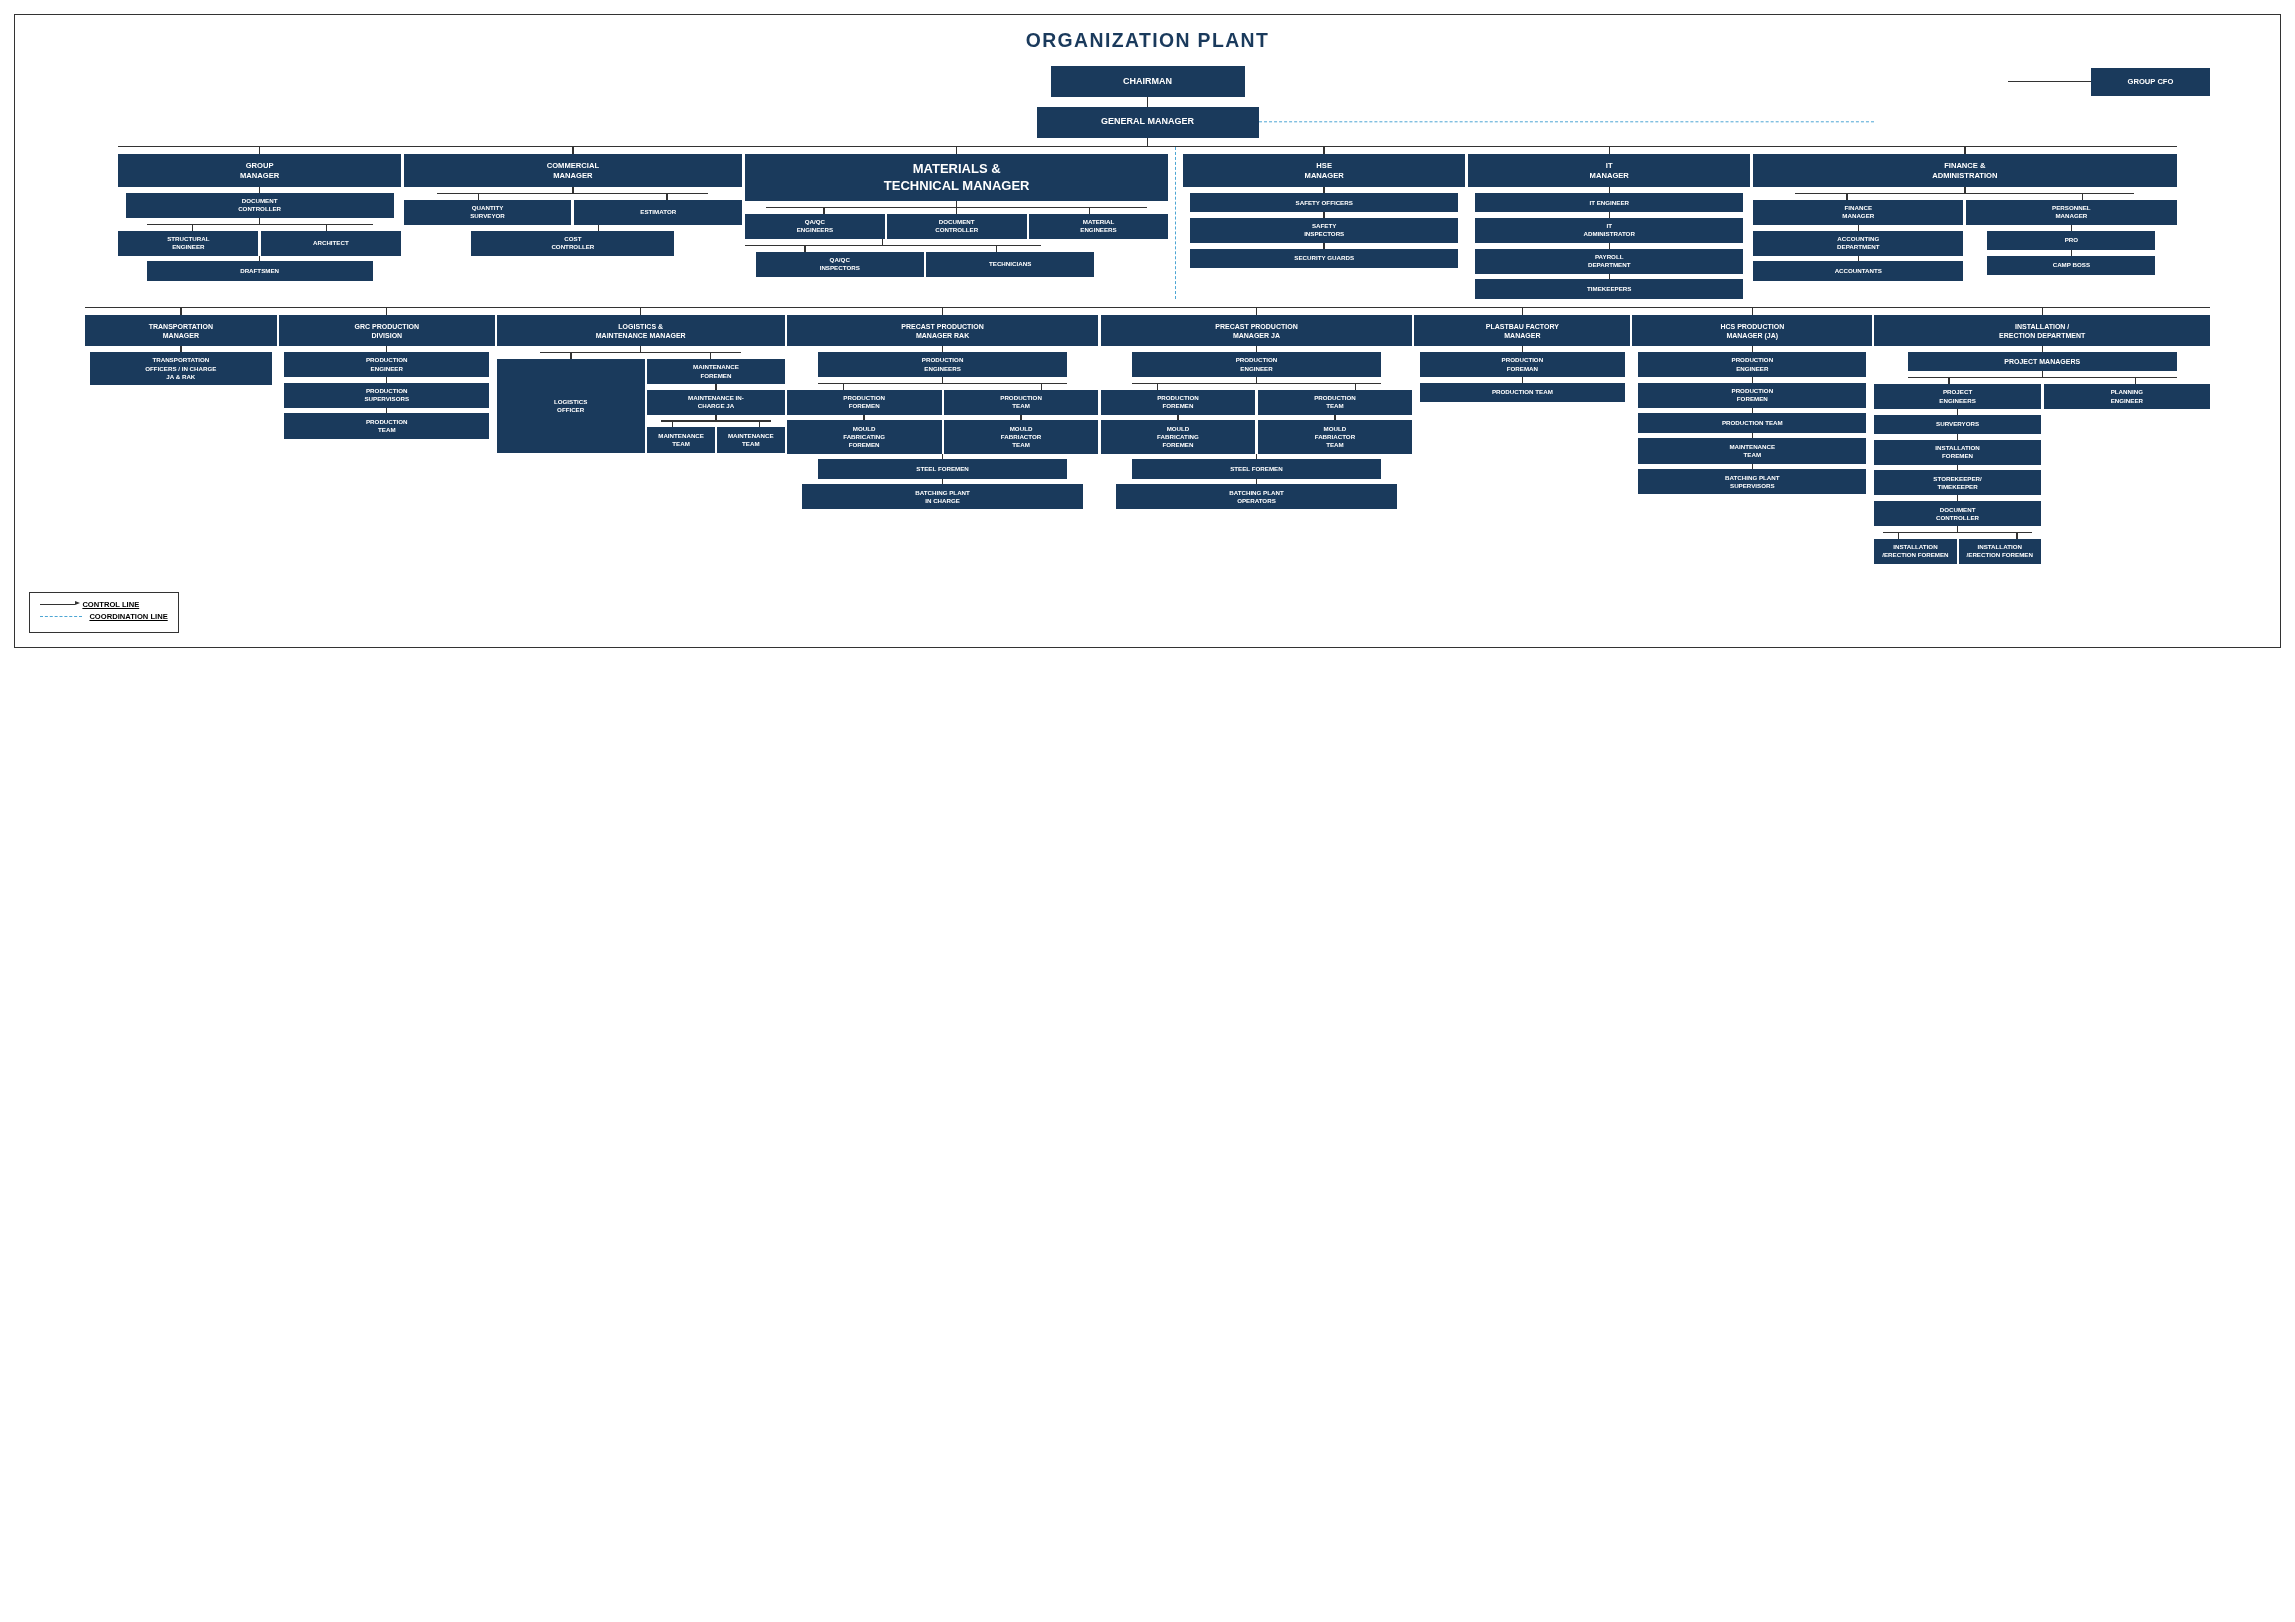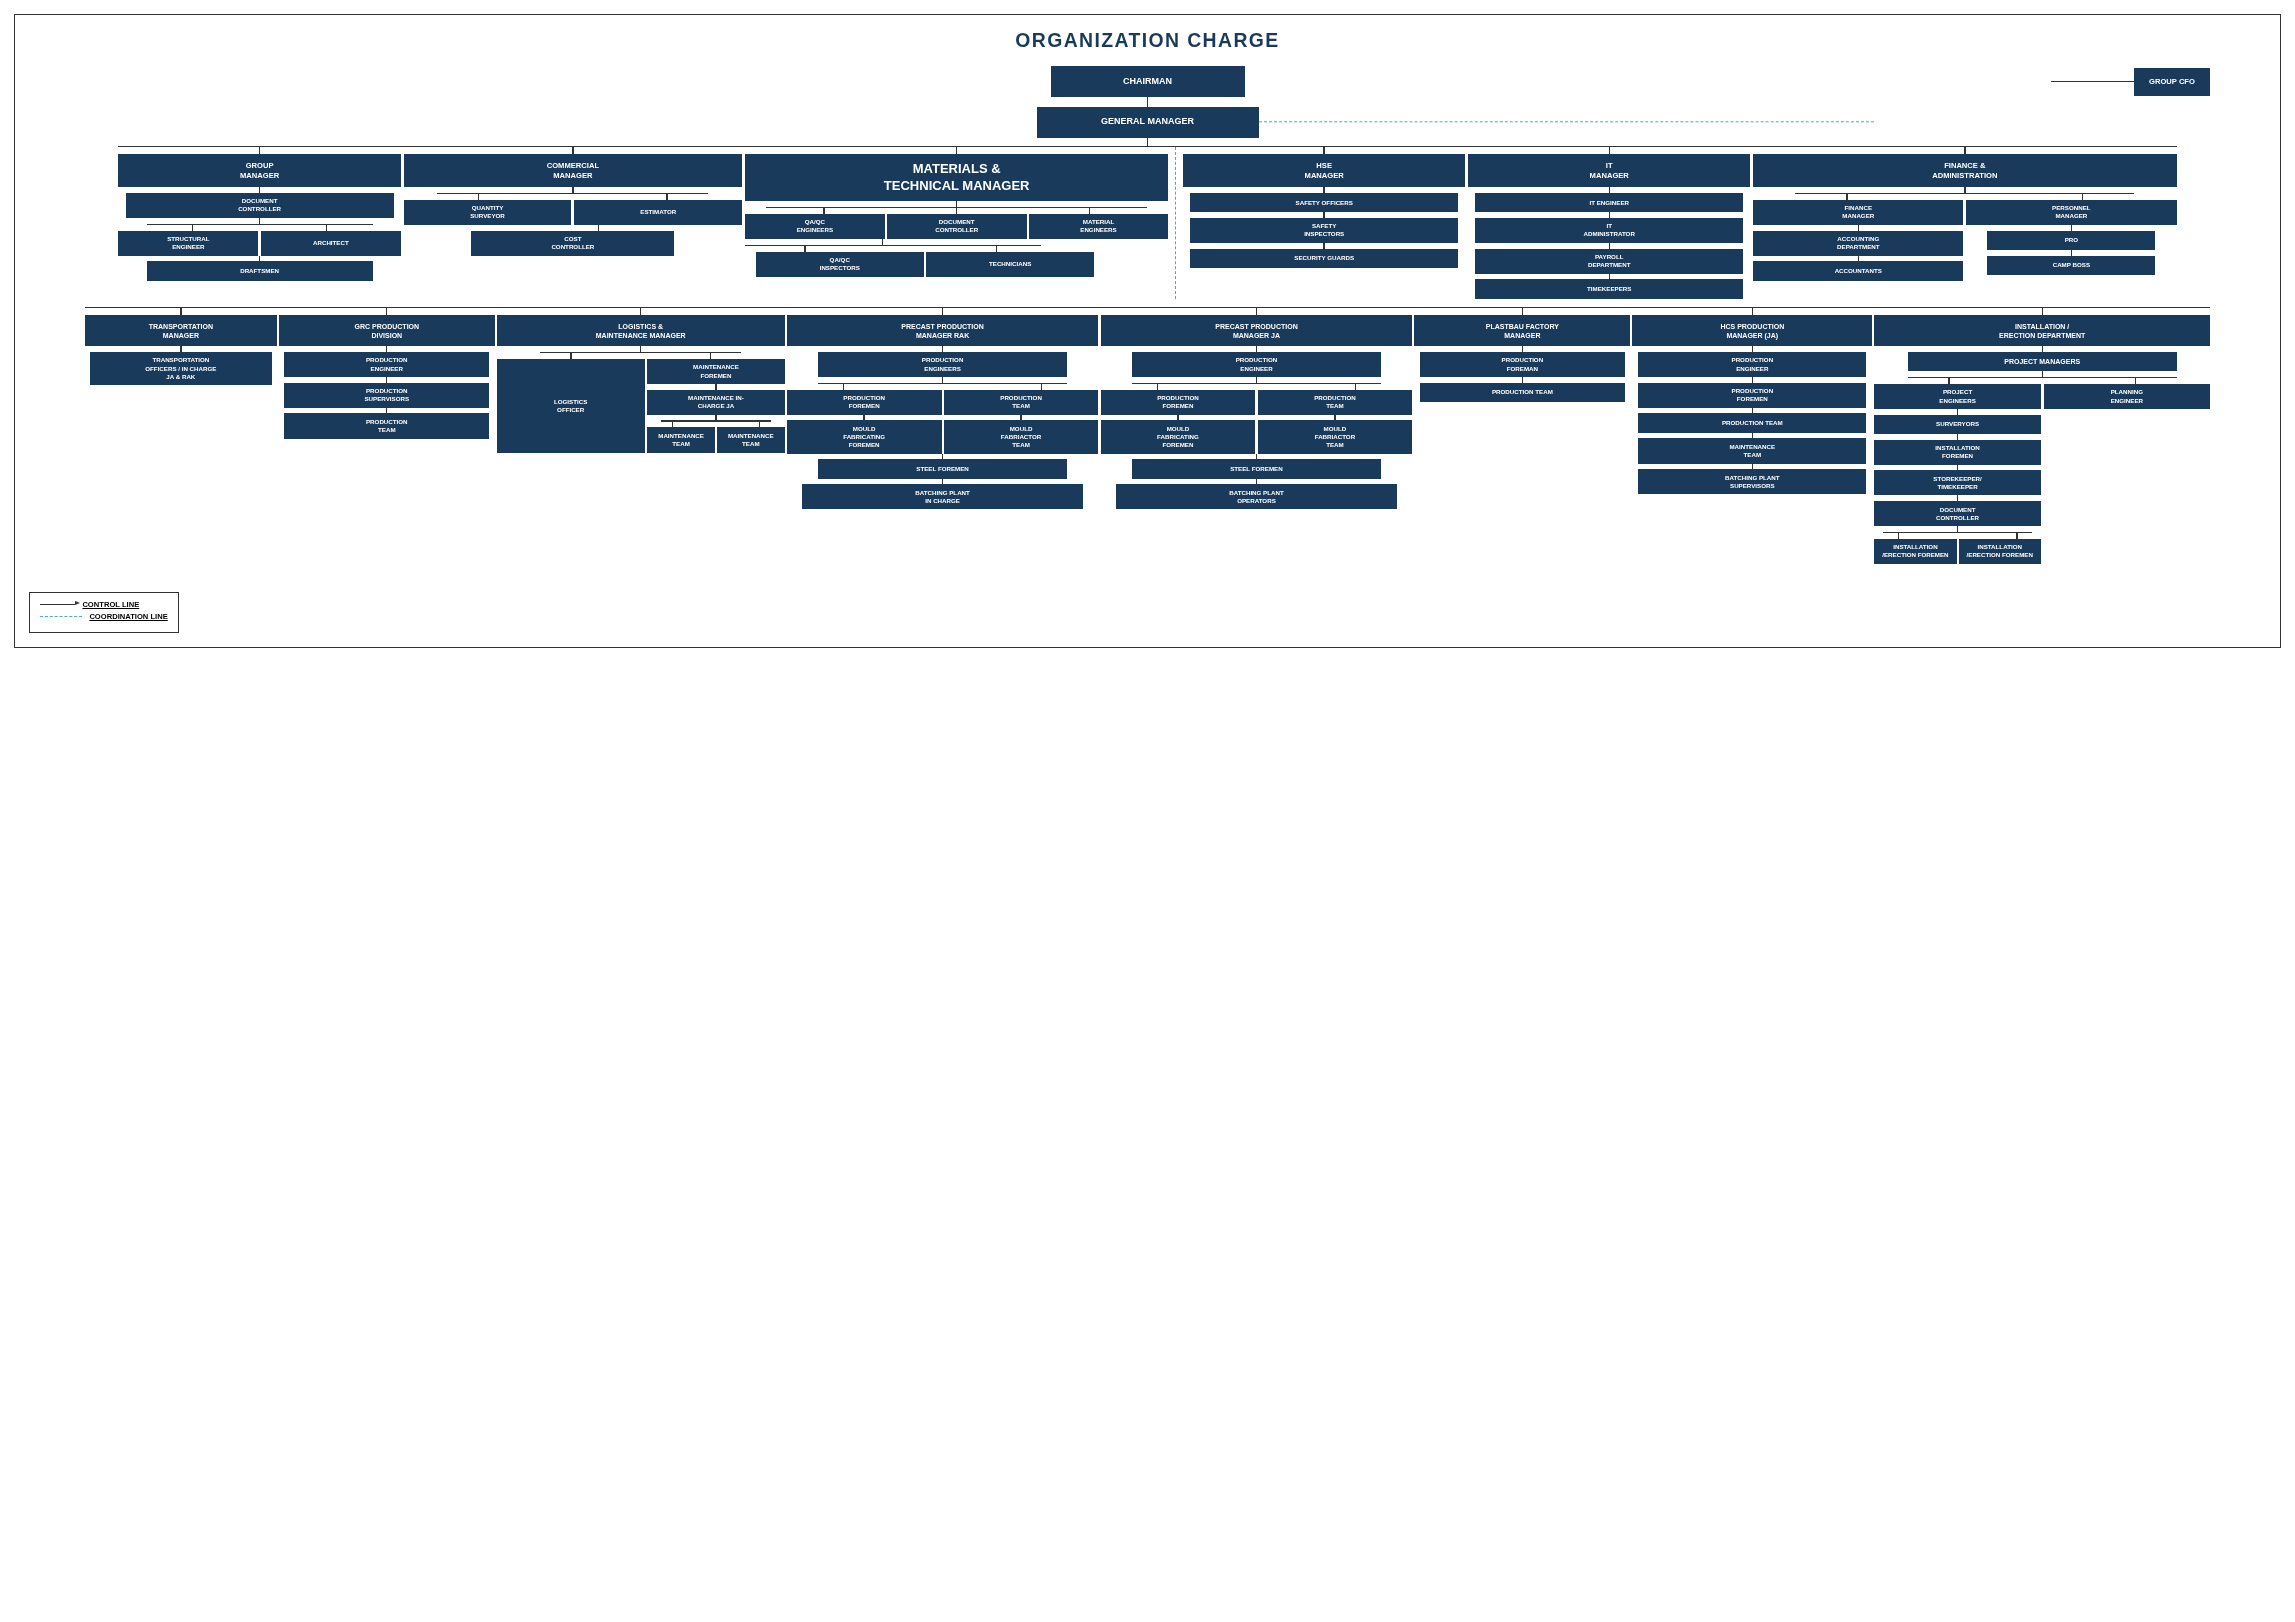--- a/index.html
+++ b/index.html
@@ -95,29 +95,29 @@
       font-size: 6.2px;
       padding: 3.5px 4.2px;
       min-height: 19.4px;
     }
 
     .tree-node {
       display: flex;
       flex-direction: column;
       align-items: center;
     }
-    .w140 { width: 76px; }
+    .w140 { width: 119px; }
     .w280 { width: 194px; }
     .w320 { width: 222px; }
   </style>
 </head>
 <body>
 
 <div class="chart-container">
-  <div class="page-title">ORGANIZATION CHARGE</div>
+  <div class="page-title">ORGANIZATION PLANT</div>
 
   <div class="org-wrapper">
 
     <div style="position:relative; display:flex; flex-direction:column; align-items:center; margin-bottom:0;">
 
       <div style="display:flex; align-items:center; justify-content:center; width:100%; position:relative; margin-bottom:0;">
         <div style="width:333px; display:flex; justify-content:center;">
           <div class="node node-lg w280" style="white-space:nowrap;">CHAIRMAN</div>
         </div>
 

